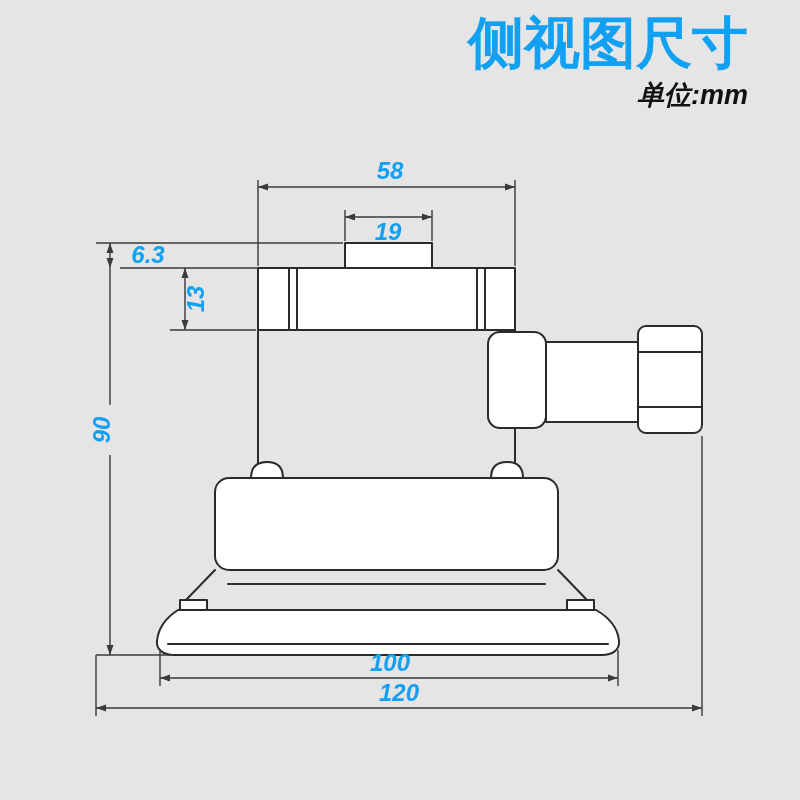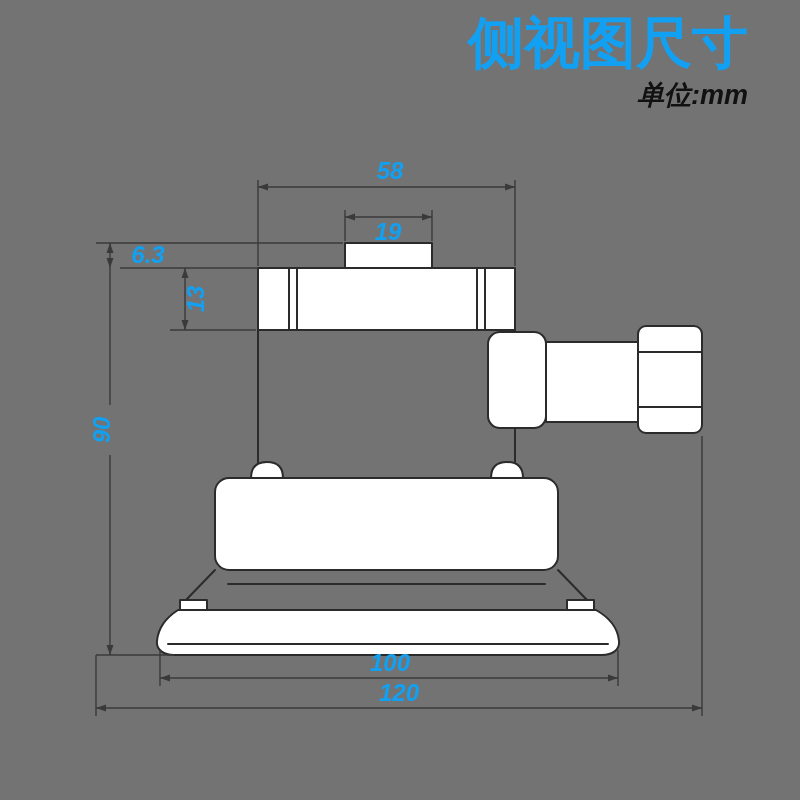--- a/index.html
+++ b/index.html
@@ -1,19 +1,19 @@
 <!DOCTYPE html>
 <html><head>
 <meta charset="utf-8">
 <style>
   html,body{margin:0;padding:0;background:#ffffff;}
   .canvas{
     position:relative;
     width:800px;height:800px;
-    background:#737373;
+    background:#e5e5e5;
     font-family:"Liberation Sans", sans-serif;
     overflow:hidden;
   }
   svg{display:block;}
   .obj{stroke:#2b2b2b;stroke-width:2;fill:none;stroke-linejoin:round;stroke-linecap:round;}
   .obj-fill{stroke:#2b2b2b;stroke-width:2;fill:#ffffff;stroke-linejoin:round;}
   .dim{stroke:#3a3a3a;stroke-width:1.4;fill:none;}
   .arrow{fill:#3a3a3a;stroke:none;}
   .dim-text{
     fill:#12a0f3;

